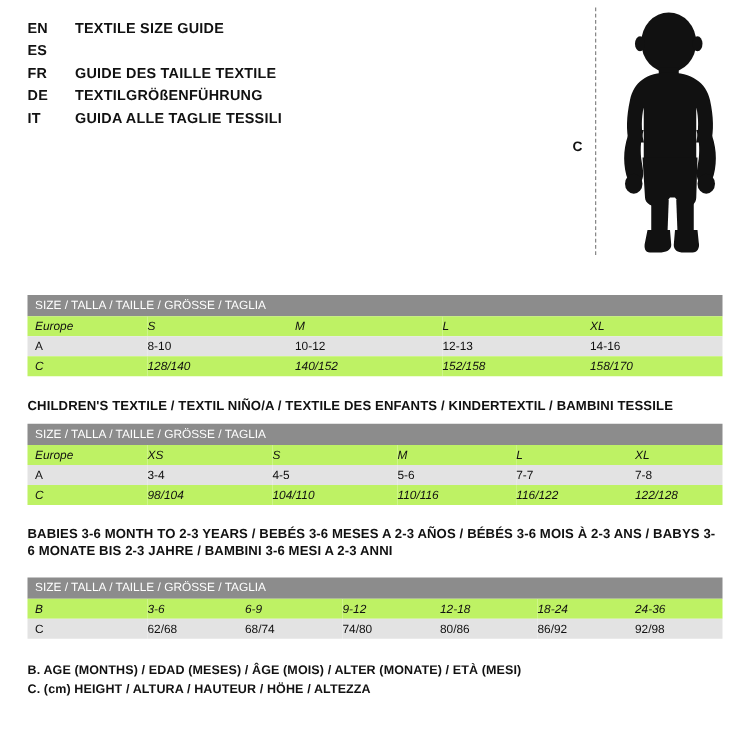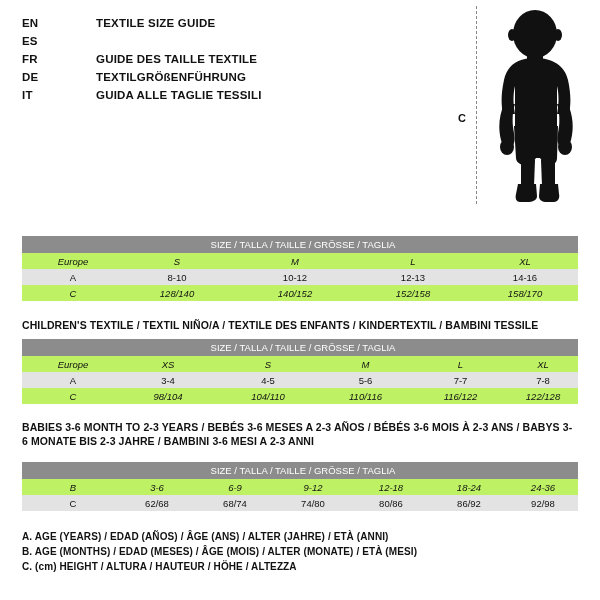--- a/index.html
+++ b/index.html
@@ -26,21 +26,20 @@
     position: absolute;
     left: 22px;
     top: 14px;
     width: 420px;
   }
   .lang-row {
     display: flex;
     align-items: center;
     height: 18px;
     line-height: 18px;
-    gap: 36px;
   }
   .lang-code {
     width: 38px;
     font-size: 11.5px;
     font-weight: bold;
     letter-spacing: .2px;
     color: #111;
   }
   .lang-text {
     font-size: 11.5px;
@@ -91,21 +90,20 @@
     font-weight: bold;
     color: #111;
     letter-spacing: .1px;
     white-space: nowrap;
   }
   .table {
     position: absolute;
     width: 556px;
     border-collapse: collapse;
     font-size: 9.5px;
-    text-align: center;
   }
   .table td {
     padding: 0;
     height: 16px;
     vertical-align: middle;
     color: #111;
   }
   .row-head td {
     background: #8c8c8c;
     color: #ffffff;
@@ -287,18 +285,17 @@
         <td>68/74</td>
         <td>74/80</td>
         <td>80/86</td>
         <td>86/92</td>
         <td>92/98</td>
       </tr>
     </tbody>
   </table>
 
   <div class="footnotes">
-    <div class="footnote">A. AGE (YEARS) / EDAD (AÑOS) / ÂGE (ANS) / ALTER (JAHRE) / ETÀ (ANNI)</div>
     <div class="footnote">B. AGE (MONTHS) / EDAD (MESES) / ÂGE (MOIS) / ALTER (MONATE) / ETÀ (MESI)</div>
     <div class="footnote">C. (cm) HEIGHT / ALTURA / HAUTEUR / HÖHE / ALTEZZA</div>
   </div>
 
 </div>
 
 </body></html>

